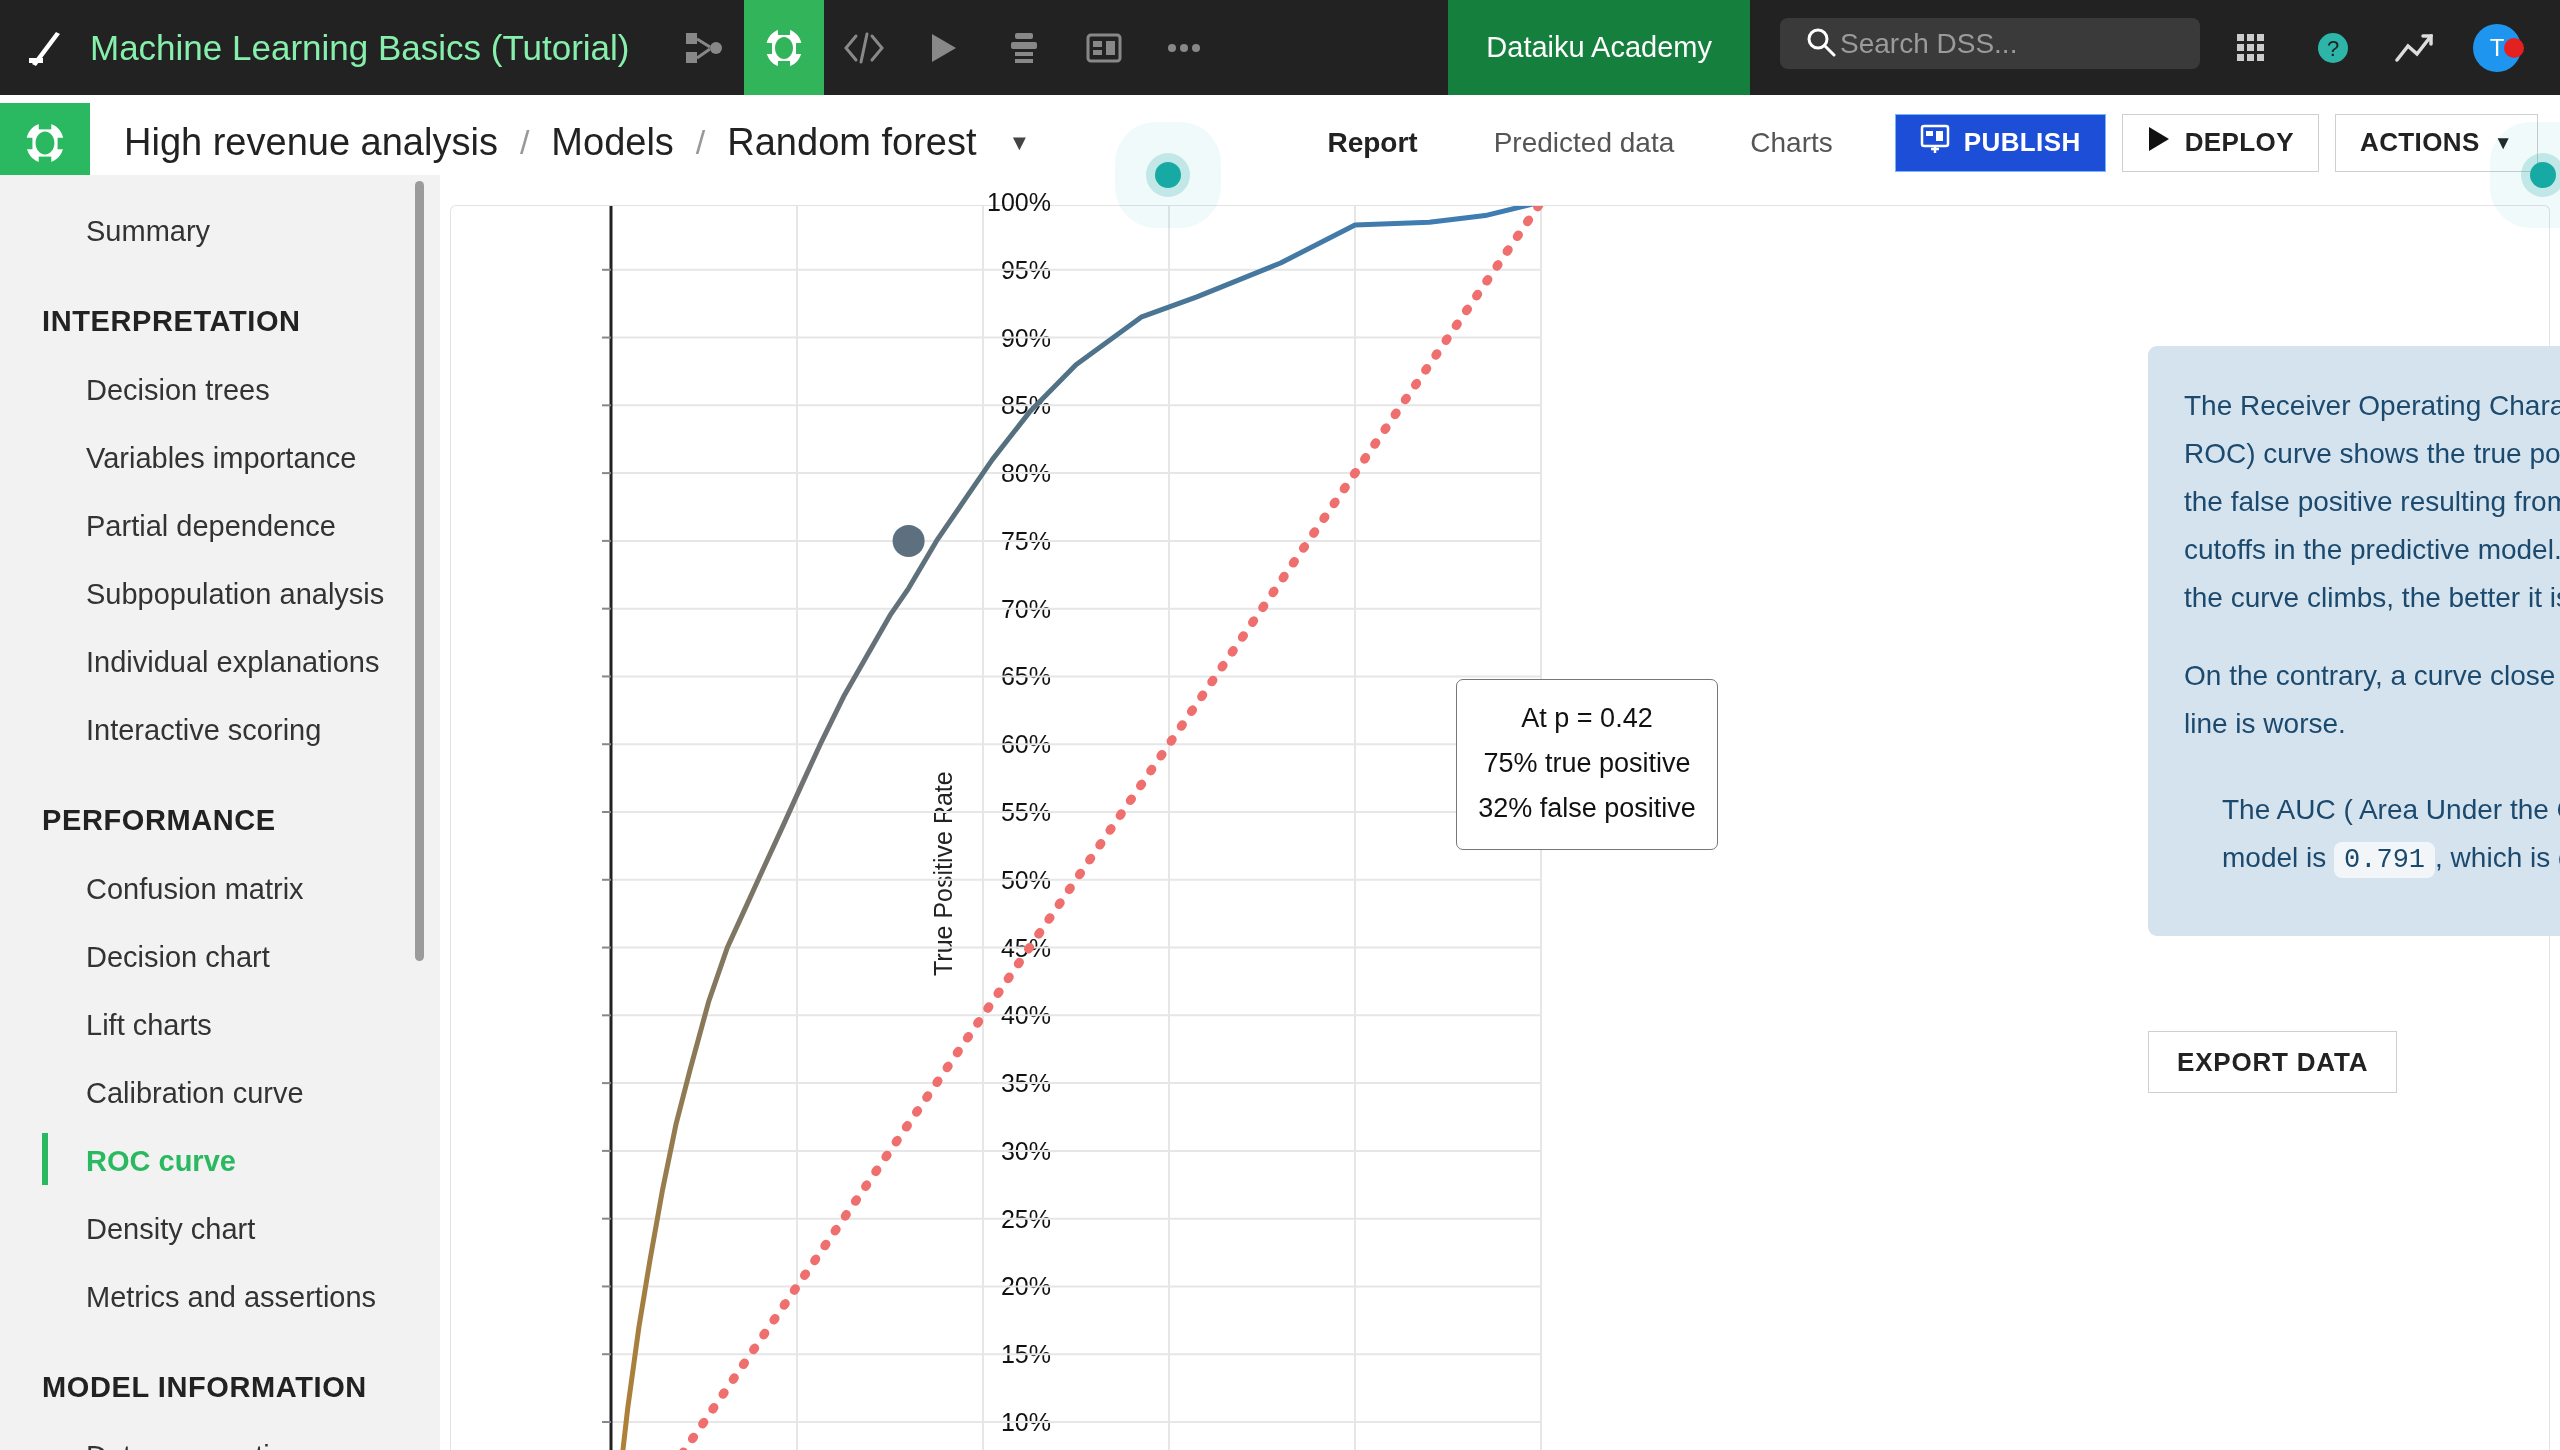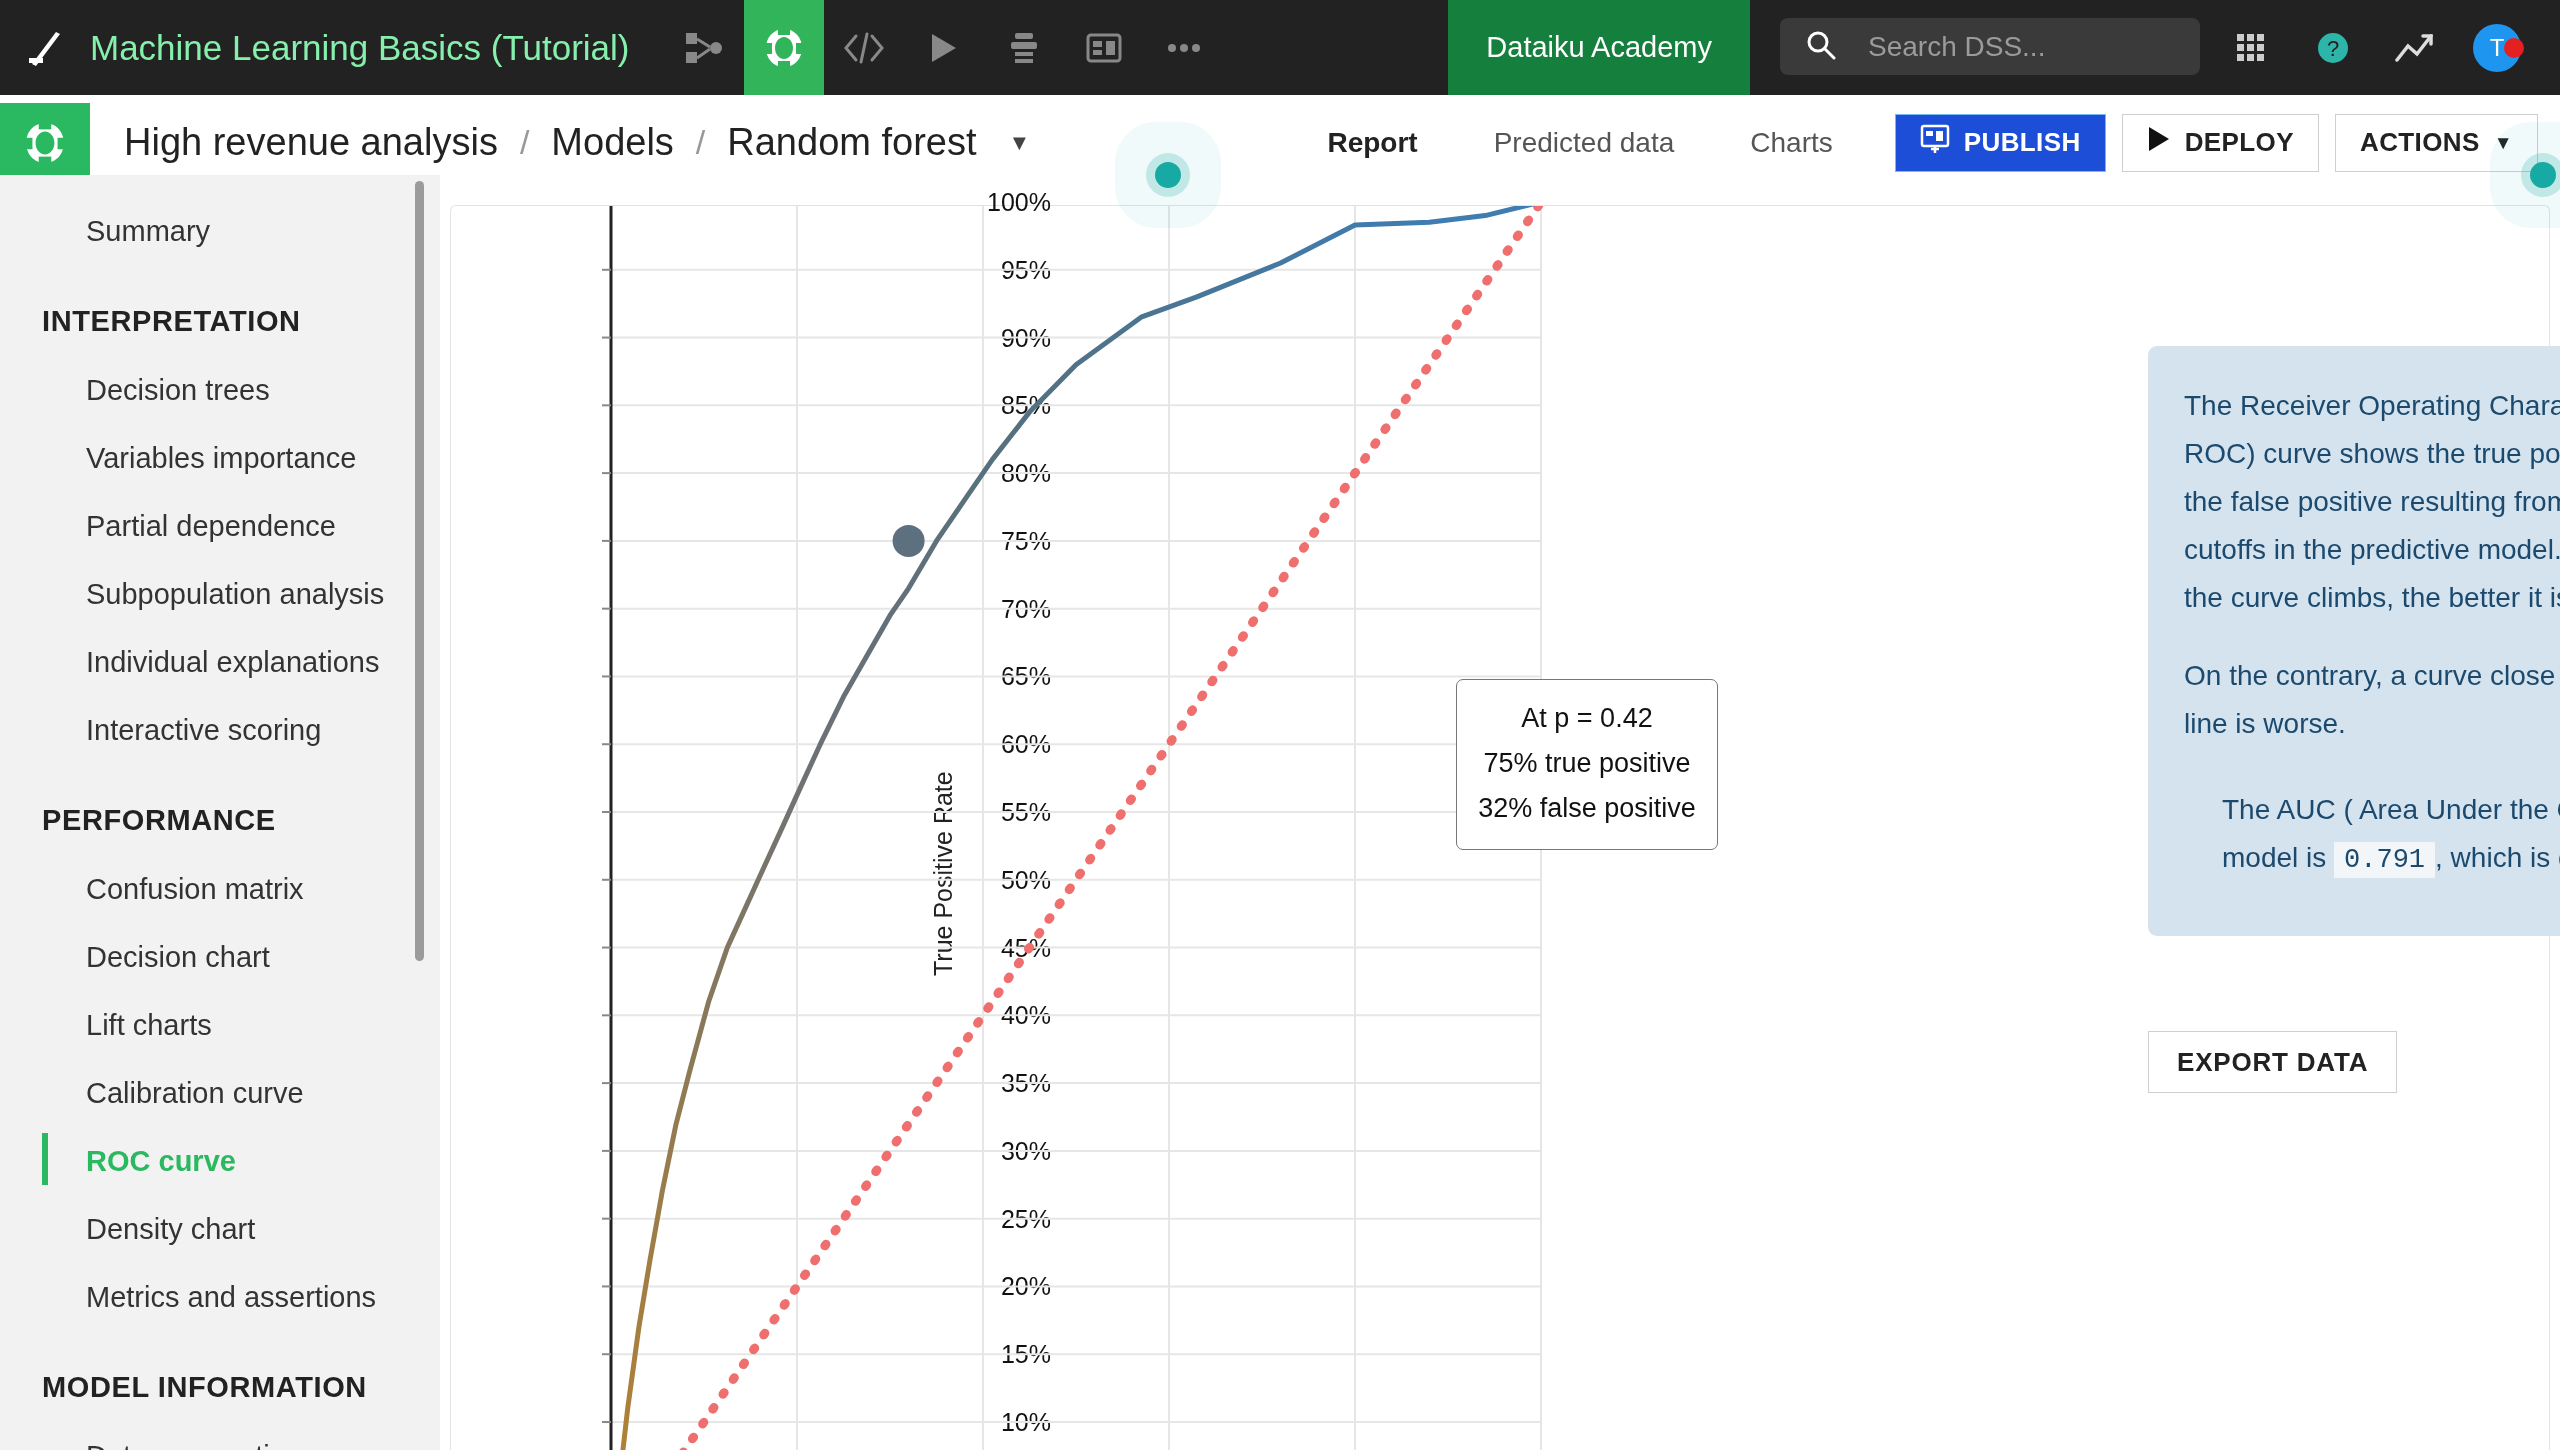--- a/index.html
+++ b/index.html
@@ -25,23 +25,23 @@
     width: 80px; display: flex; align-items: center; justify-content: center;
     color: #888;
   }
   .tb-icon.active { background: #32b45b; color: #fff; }
   .tb-spacer { flex: 1; }
   .tb-academy {
     display: flex; align-items: center; padding: 0 38px;
     background: #15803d; color: #fff; font-size: 29px; white-space: nowrap;
   }
   .tb-search {
-    display: flex; align-items: center; gap: 32px;
+    display: flex; align-items: center; gap: 4px;
     background: #3a3a3a; border-radius: 8px;
-    margin: 18px 0 18px 30px; padding: 0 26px; width: 420px; height: 57px;
+    margin: 18px 0 18px 30px; padding: 0 26px; width: 420px; height: 51px;
   }
   .tb-search .ph { color: #9b9b9b; font-size: 28px; }
   .tb-right {
     display: flex; align-items: center; gap: 0; padding: 0 22px 0 10px;
   }
   .tb-right .tb-icon { width: 82px; }
   .avatar-wrap { position: relative; width: 82px; display:flex; align-items:center; justify-content:center;}
   .avatar {
     width: 48px; height: 48px; border-radius: 50%;
     background: #1e96f0; color: #fff; font-size: 24px;
@@ -155,21 +155,21 @@
     position: absolute; left: 1697px; top: 140px; width: 640px;
     background: #d4e3ee; border-radius: 9px; padding: 36px 36px 52px;
   }
   .info p {
     font-size: 28px; line-height: 48px; color: #1c4a6e; margin-bottom: 30px;
   }
   .info p:last-child { margin-bottom: 0; }
   .info .indent { padding-left: 38px; margin-top: 38px; }
   .auc {
     font-family: "Liberation Mono", monospace; font-size: 27px;
-    background: #f2f6f9; padding: 3px 10px; border-radius: 0;
+    background: #f2f6f9; padding: 3px 10px; border-radius: 8px;
   }
   .export-btn {
     position: absolute; left: 1697px; top: 825px;
     height: 62px; padding: 0 28px; display: flex; align-items: center;
     border: 1px solid #cfcfcf; background: #fff;
     font-size: 26px; font-weight: bold; color: #222; letter-spacing: 0.8px;
   }
 </style>
 </head>
 <body>

